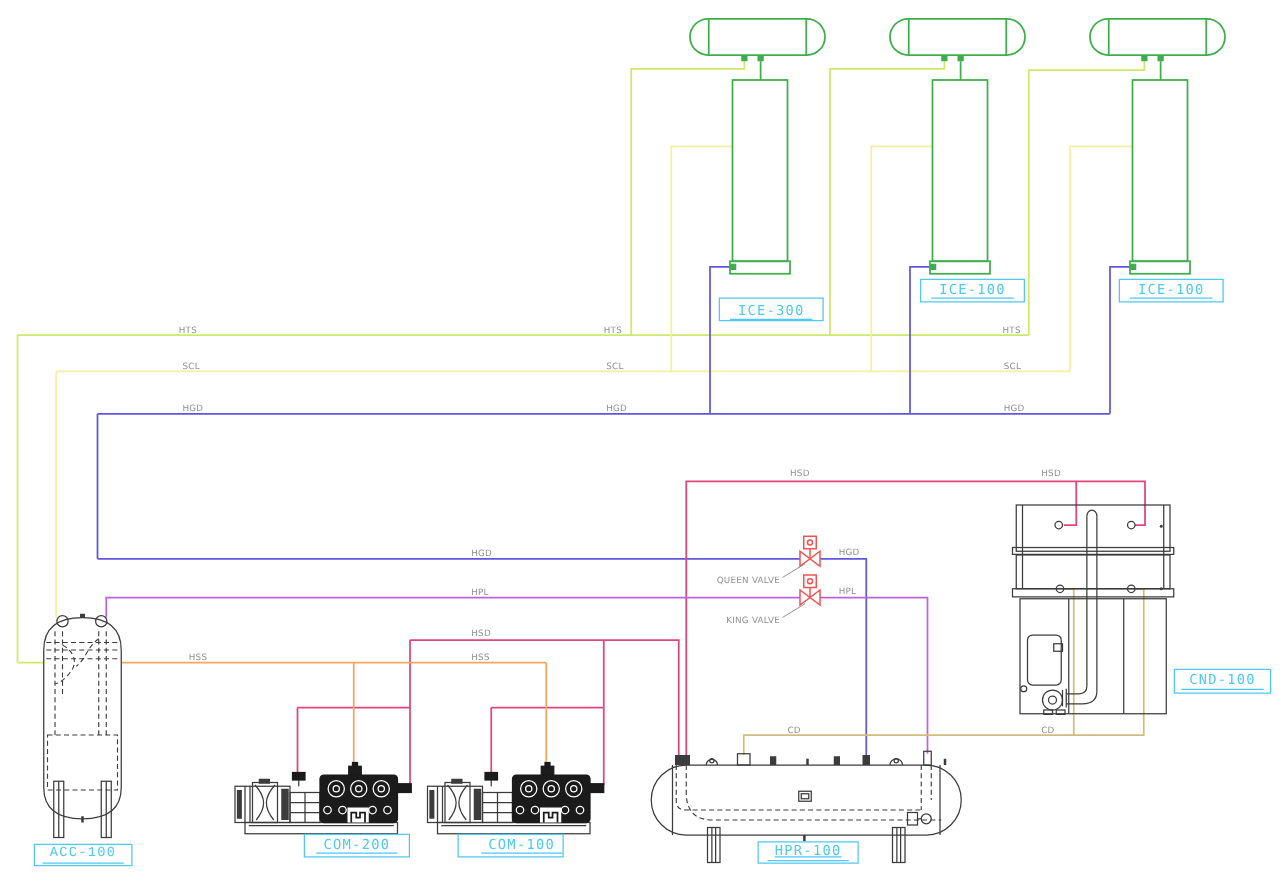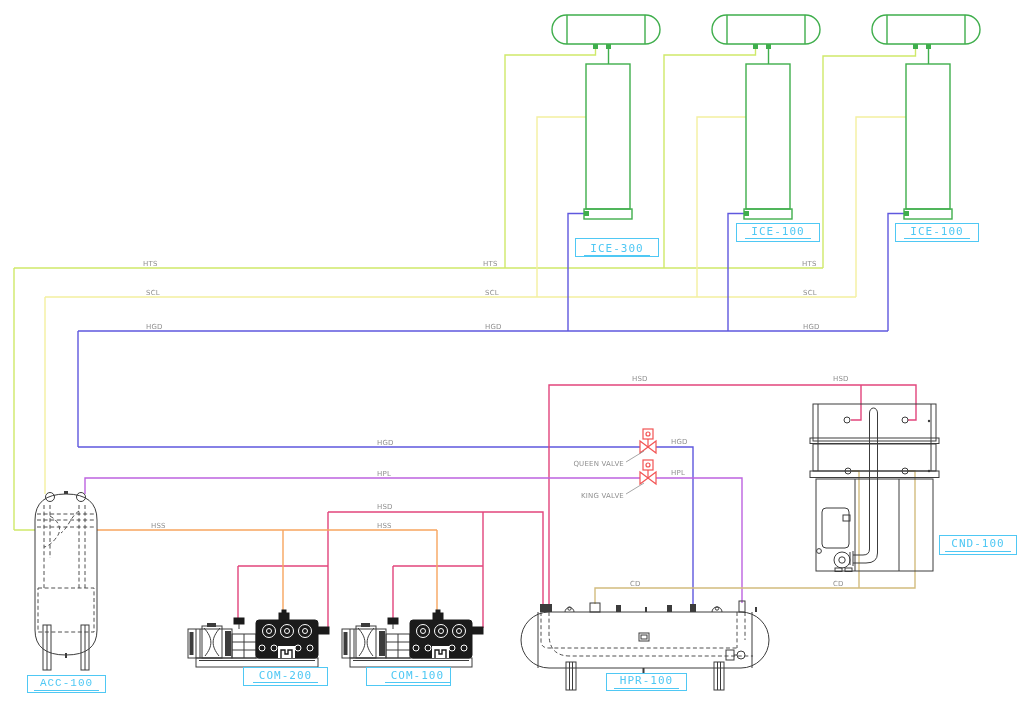--- a/index.html
+++ b/index.html
@@ -319,20 +319,20 @@
 </div>
 <div class="eq-label" style="left:27px;top:675px;width:77px;height:16px;font-family:Liberation Mono, monospace;">
   <span>ACC-100</span>
 </div>
 <div class="eq-label" style="left:211px;top:667px;width:83px;height:17px;margin-left:32px;">
   <span>COM-200</span>
 </div>
 <div class="eq-label" style="left:366px;top:667px;width:83px;height:17px;justify-content:flex-end;">
   <span>COM-100</span>
 </div>
-<div class="eq-label" style="left:606px;top:673px;width:79px;height:16px;">
+<div class="eq-label" style="left:606px;top:673px;width:79px;height:16px;text-decoration:underline;">
   <span>HPR-100</span>
 </div>
 <div class="eq-label" style="left:939px;top:535px;width:76px;height:18px;">
   <span>CND-100</span>
 </div>
 
 </div>
 
 </body></html>

